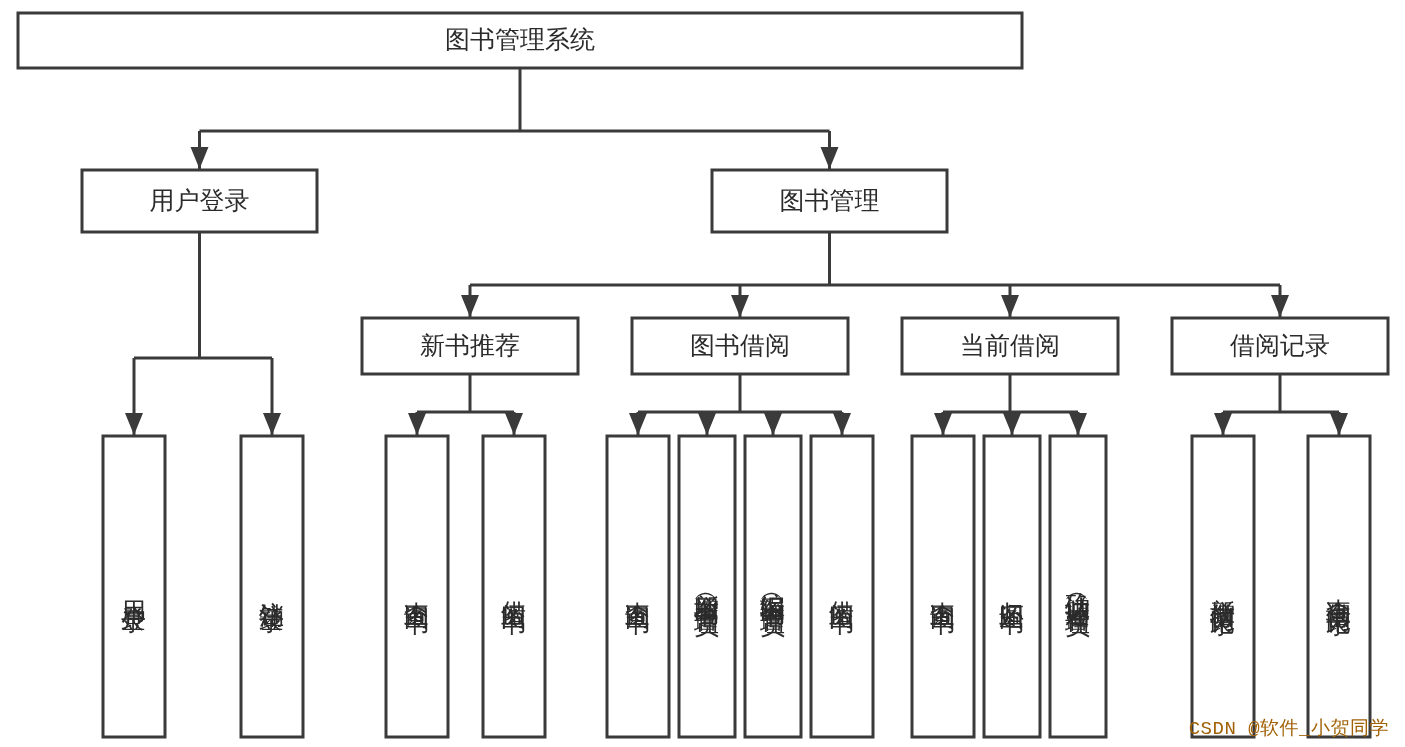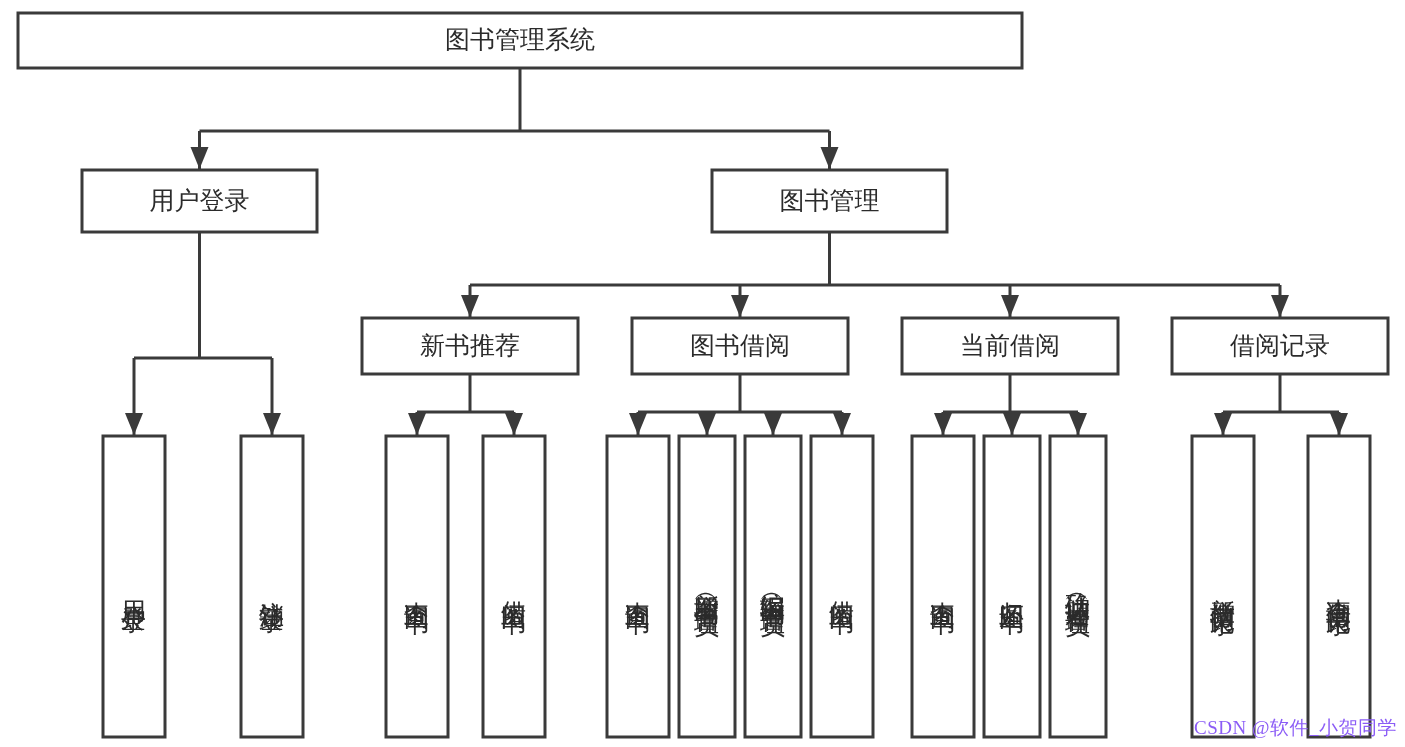--- a/index.html
+++ b/index.html
@@ -67,25 +67,25 @@
     text-orientation: upright;
     font-family: "Liberation Sans", "DejaVu Sans", sans-serif;
     font-size: 25px;
     line-height: 1.12;
     letter-spacing: 3px;
     color: #2b2b2b;
     white-space: nowrap;
   }
   .watermark {
     position: absolute;
-    right: 8px;
+    right: 16px;
     bottom: 6px;
-    font-family: Liberation Serif, serif;
+    font-family: Liberation Mono, monospace;
     font-size: 19px;
-    color: #8b5cf6;
+    color: #a16207;
     letter-spacing: 0.5px;
     user-select: none;
   }
 </style>
 </head>
 <body>
 
 <div id="diagram-root">
   <svg class="diagram-canvas" id="canvas" viewBox="0 0 1405 747">
       <g>

